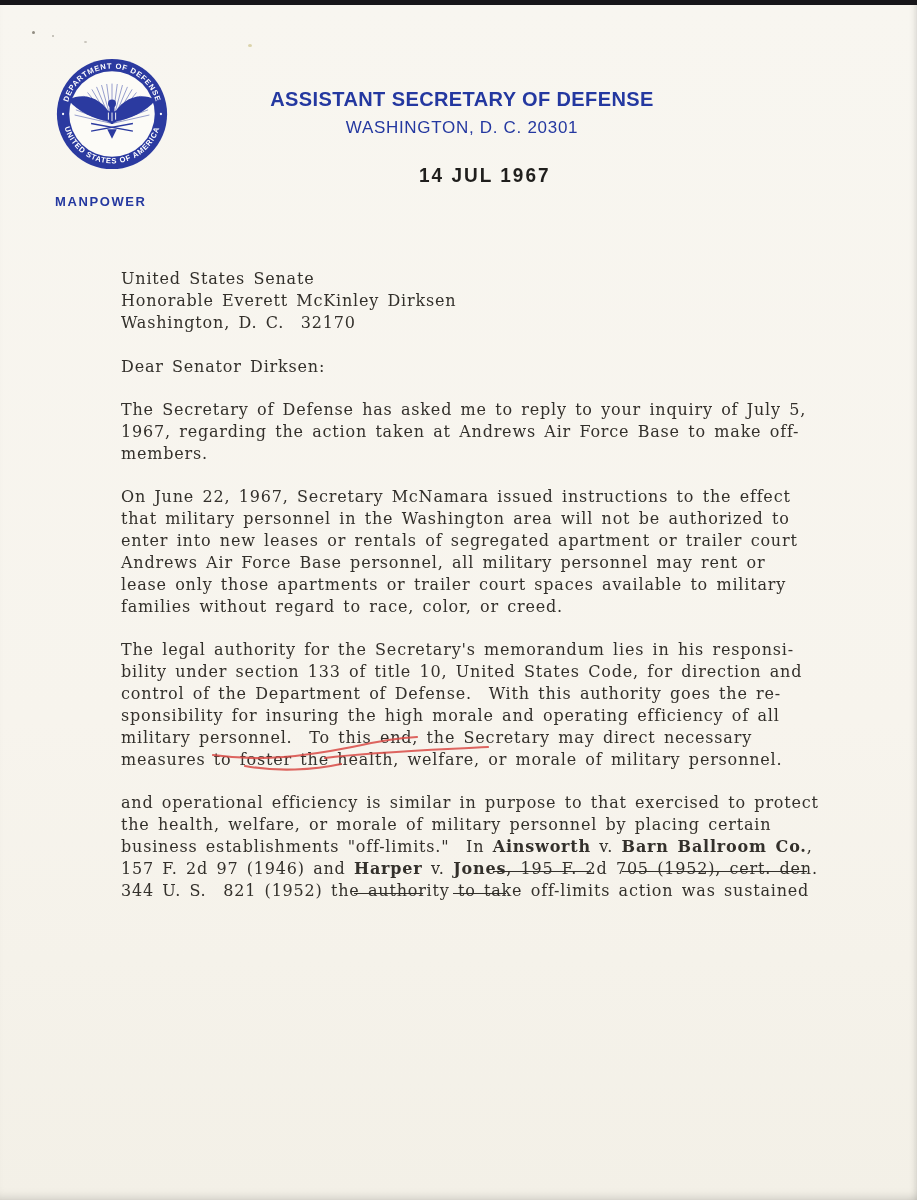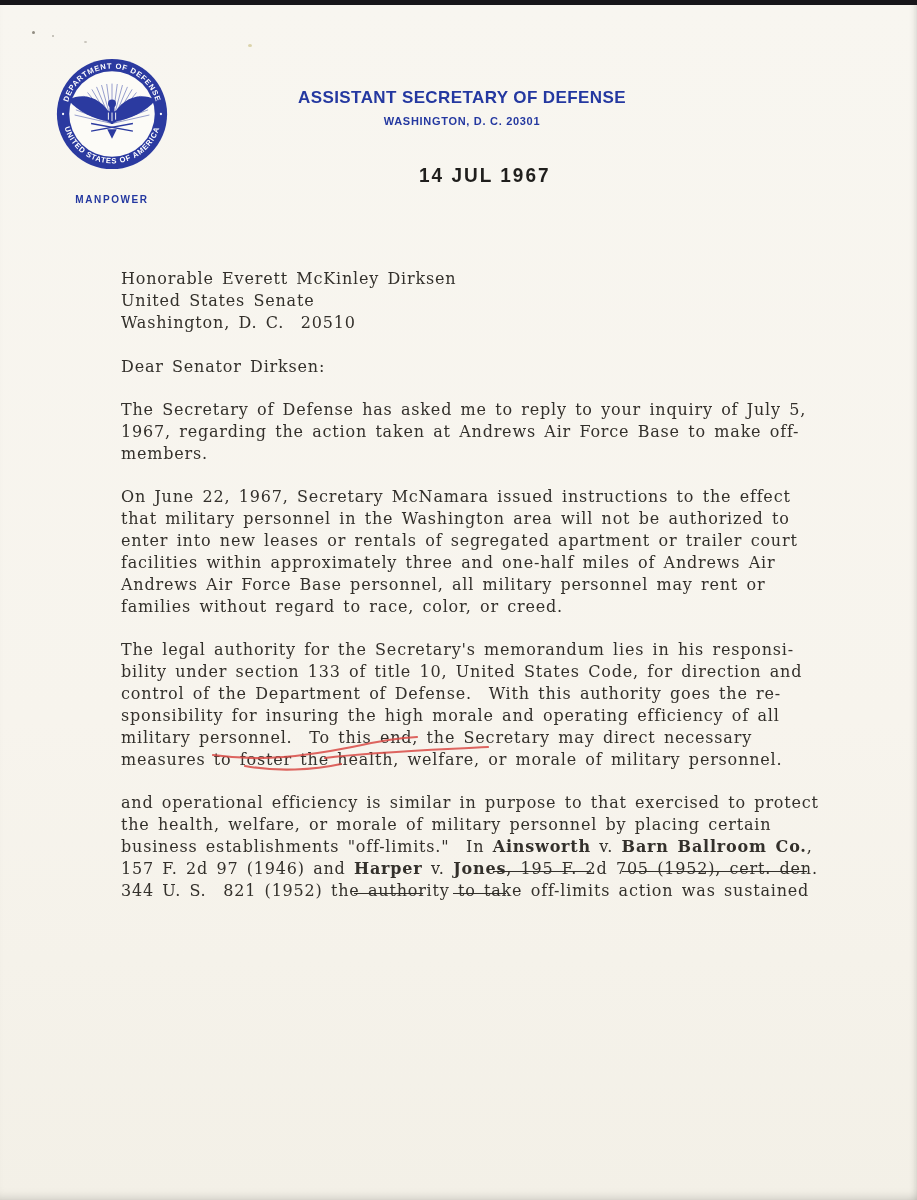--- a/index.html
+++ b/index.html
@@ -11,30 +11,30 @@
   }
   .scan-edge-top { position:absolute; top:0; left:0; right:0; height:5px; background:#17161a; }
   .speck { position:absolute; border-radius:50%; }
   .s1 { left:32px; top:31px; width:3px; height:3px; background:#6f6a5e; opacity:.75; }
   .s2 { left:52px; top:35px; width:2px; height:2px; background:#8a8578; opacity:.6; }
   .s3 { left:84px; top:41px; width:3px; height:2px; background:#9a9486; opacity:.5; }
   .s4 { left:248px; top:44px; width:4px; height:3px; background:#cfc48d; opacity:.7; }
 
   .seal { position:absolute; left:55px; top:57px; width:114px; height:114px; }
   .office-label {
-    position:absolute; left:55px; top:194px; width:114px; text-align:center;
-    font-family:"Liberation Sans", sans-serif; font-weight:bold; font-size:10px;
+    position:absolute; left:55px; top:194px; width:114px; 
+    font-family:"Liberation Sans", sans-serif; font-weight:bold; font-size:13px;
     letter-spacing:1.6px; color:var(--navy);
   }
   .title-block {
     position:absolute; left:262px; top:88px; width:400px; text-align:center;
     color:var(--navy); font-family:"Liberation Sans", sans-serif;
   }
-  .title-main { font-size:17px; font-weight:bold; letter-spacing:.4px;text-align:center; }
-  .title-sub  { font-size:11px; font-weight:bold; letter-spacing:.7px; margin-top:7px; }
+  .title-main { font-size:20px; font-weight:bold; letter-spacing:.4px;text-align:center; }
+  .title-sub  { font-size:17px; font-weight:normal; letter-spacing:.7px; margin-top:7px; }
   .date-stamp {
     position:absolute; left:419px; top:165px;
     font-family:"Liberation Sans", sans-serif; font-weight:bold; font-size:19px;
     letter-spacing:2px; color:var(--stamp-ink); transform:scaleY(1.08);
   }
 
   .letter-body {
     position:absolute; left:121px; top:268px; width:748px;
     font-size:16px; line-height:22px; color:var(--ink);
     letter-spacing:.8px; word-spacing:2.5px;
@@ -116,36 +116,36 @@
 
   <div class="title-block">
     <div class="title-main">ASSISTANT SECRETARY OF DEFENSE</div>
     <div class="title-sub">WASHINGTON, D. C. 20301</div>
   </div>
 
   <div class="date-stamp">14 JUL 1967</div>
 
   <div class="letter-body">
     <div class="recipient">
+        <div class="line">United States Senate</div>
         <div class="line">Honorable Everett McKinley Dirksen</div>
-        <div class="line">United States Senate</div>
-        <div class="line">Washington, D. C.  20510</div>
+        <div class="line">Washington, D. C.  32170</div>
       </div>
     <div class="salutation line">Dear Senator Dirksen:</div>
     <div class="para">
         <div class="line">The Secretary of Defense has asked me to reply to your inquiry of July 5,</div>
         <div class="line">1967, regarding the action taken at Andrews Air Force Base to make off-</div>
         <div class="line">members.</div>
       </div>
     <div class="para">
         <div class="line">On June 22, 1967, Secretary McNamara issued instructions to the effect</div>
         <div class="line">that military personnel in the Washington area will not be authorized to</div>
         <div class="line">enter into new leases or rentals of segregated apartment or trailer court</div>
-        <div class="line">facilities within approximately three and one-half miles of Andrews Air</div>
         <div class="line">Andrews Air Force Base personnel, all military personnel may rent or</div>
+        <div class="line">lease only those apartments or trailer court spaces available to military</div>
         <div class="line">families without regard to race, color, or creed.</div>
       </div>
     <div class="para">
         <div class="line">The legal authority for the Secretary's memorandum lies in his responsi-</div>
         <div class="line">bility under section 133 of title 10, United States Code, for direction and</div>
         <div class="line">control of the Department of Defense.  With this authority goes the re-</div>
         <div class="line">sponsibility for insuring the high morale and operating efficiency of all</div>
         <div class="line">military personnel.  To this end, the Secretary may direct necessary</div>
         <div class="line">measures to foster the health, welfare, or morale of military personnel.</div>
       </div>

